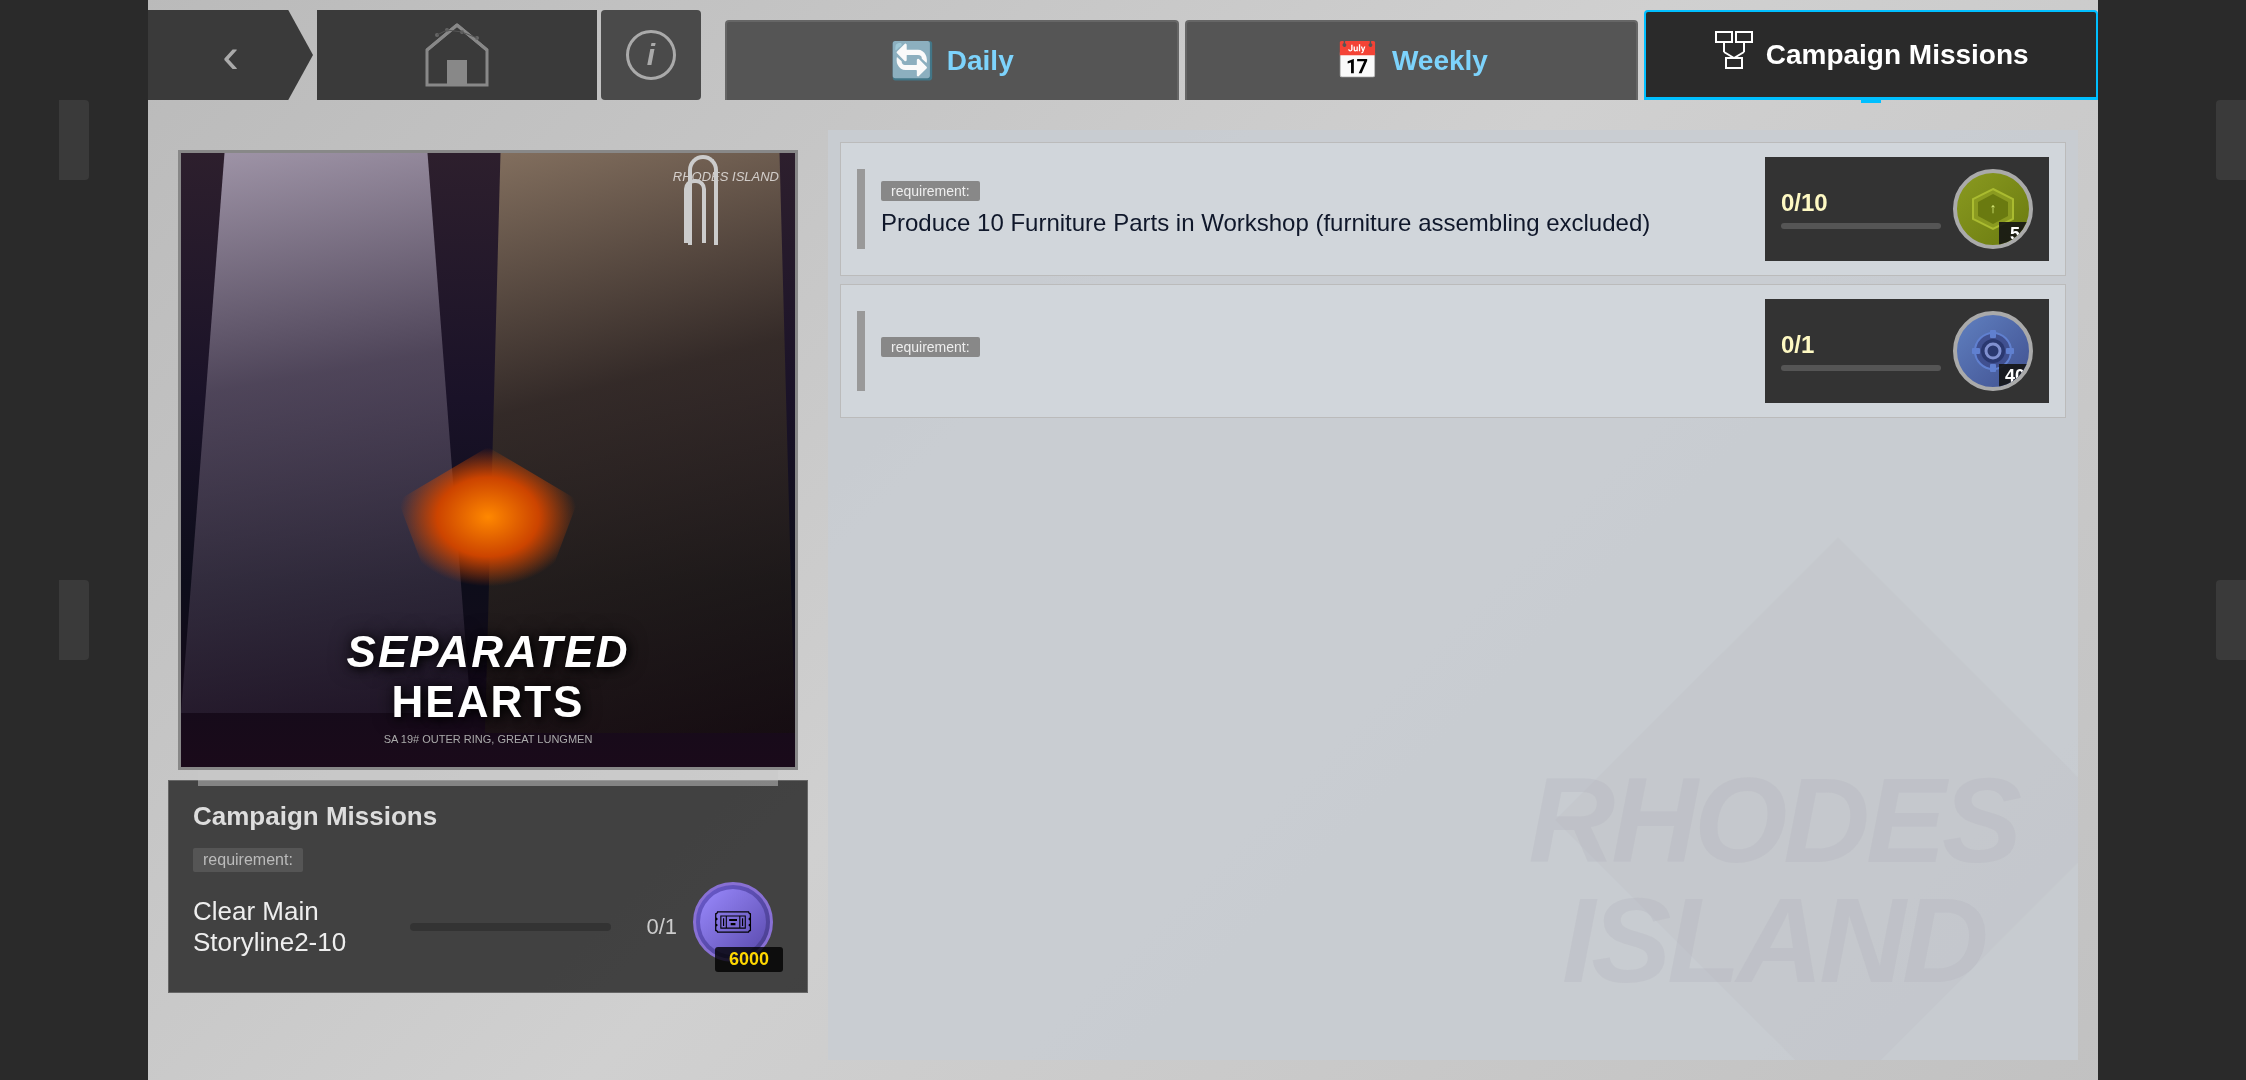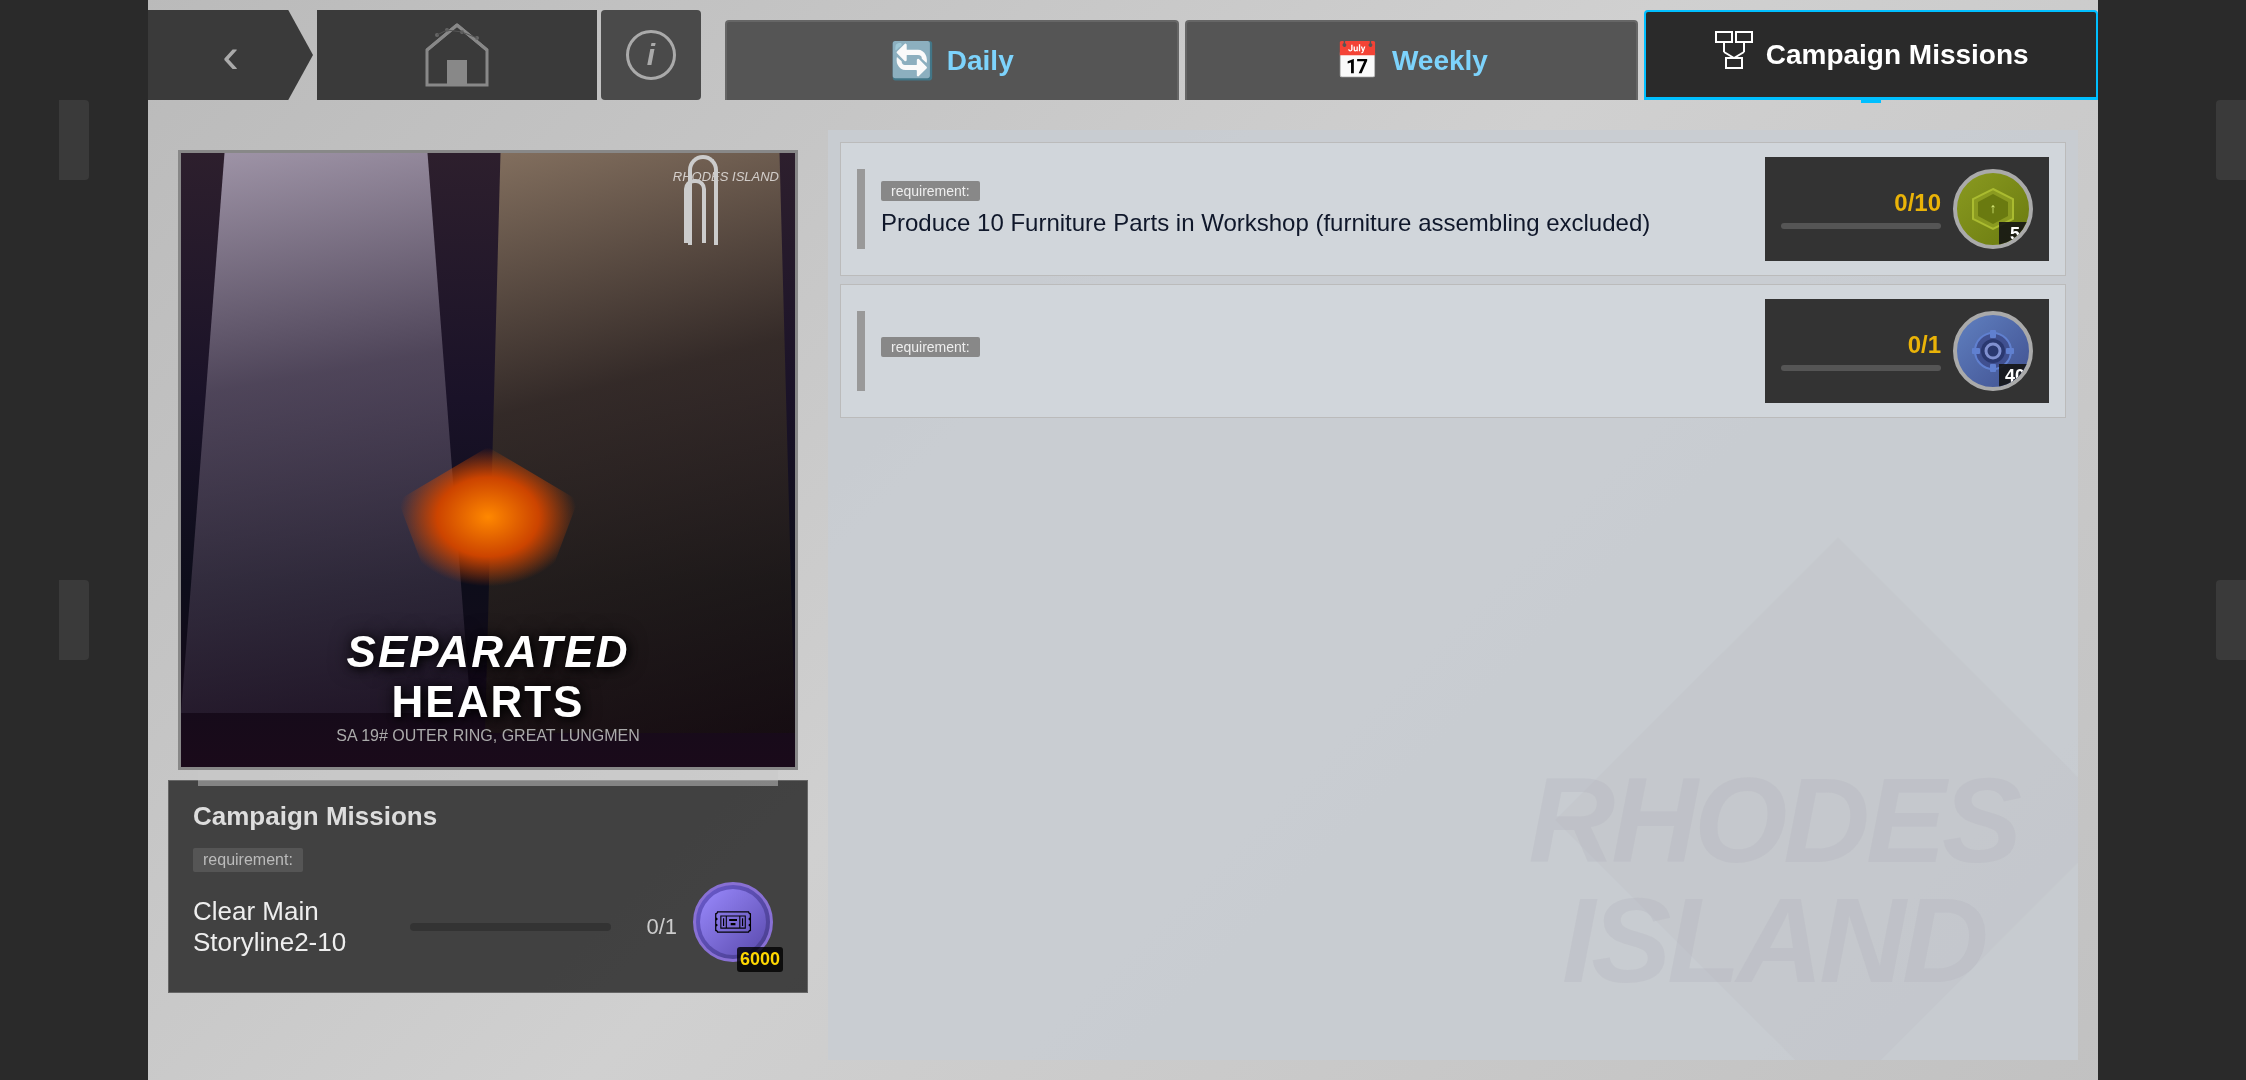--- a/index.html
+++ b/index.html
@@ -340,21 +340,21 @@
       z-index: 1;
     }
     .reward-count {
       position: absolute;
       bottom: 0;
       right: 0;
       background: rgba(0,0,0,0.8);
       color: #ffd700;
       font-size: 18px;
       font-weight: bold;
-      padding: 2px 3px;
+      padding: 2px 14px;
       border-radius: 3px;
       margin-top: 20px;
     }
 
     
     .right-panel {
       flex: 1;
       display: flex;
       flex-direction: column;
     }
@@ -443,25 +443,24 @@
       padding: 12px 16px;
       display: flex;
       align-items: center;
       gap: 12px;
       min-width: 280px;
     }
     .mission-progress-area {
       flex: 1;
     }
     .mission-card-count {
-      color: #eab308;
+      color: #fef9c3;
       font-size: 24px;
       font-weight: bold;
       margin-bottom: 6px;
-      text-align: right;
     }
     .mission-card-bar {
       height: 6px;
       background: #555;
       border-radius: 3px;
       width: 160px;
     }
     .mission-reward-circle {
       width: 80px;
       height: 80px;
@@ -595,21 +594,21 @@
       <div class="campaign-art">
         <div class="art-bg"></div>
 
         <div style="position:absolute;left:0;top:0;width:290px;height:560px;background:linear-gradient(170deg, rgba(180,170,190,0.85) 0%, rgba(100,90,110,0.7) 40%, rgba(40,30,50,0.5) 100%);clip-path:polygon(15% 0%,85% 0%,100% 100%,0% 100%);"></div>
 
         <div style="position:absolute;right:0;top:0;width:310px;height:580px;background:linear-gradient(165deg, rgba(140,120,100,0.9) 0%, rgba(60,50,40,0.75) 40%, rgba(20,15,10,0.5) 100%);clip-path:polygon(5% 0%,95% 0%,100% 100%,0% 100%);"></div>
 
         <div class="art-emblem"></div>
         <div style="position:absolute;bottom:90px;left:50%;transform:translateX(-50%);color:#fff;font-size:44px;font-weight:900;text-shadow:2px 2px 8px #000,0 0 20px rgba(0,0,0,0.8);white-space:nowrap;font-style:italic;letter-spacing:2px;">SEPARATED</div>
         <div style="position:absolute;bottom:40px;left:50%;transform:translateX(-50%);text-align:right;color:#fff;font-size:44px;font-weight:900;text-shadow:2px 2px 8px #000,0 0 20px rgba(0,0,0,0.8);white-space:nowrap;letter-spacing:2px;">HEARTS</div>
-        <div style="position:absolute;bottom:22px;left:50%;transform:translateX(-50%);text-align:right;color:#aaa;font-size:16px;white-space:nowrap;">SA 19# OUTER RING, GREAT LUNGMEN</div>
+        <div style="position:absolute;bottom:22px;left:50%;transform:translateX(-50%);text-align:right;color:#aaa;font-size:11px;white-space:nowrap;">SA 19# OUTER RING, GREAT LUNGMEN</div>
         <div style="position:absolute;top:16px;right:16px;color:rgba(255,255,255,0.7);font-size:13px;font-style:italic;">RHODES ISLAND</div>
       </div>
       <div class="tape-bottom"></div>
     </div>
 
     <div class="campaign-mission-box">
       <div class="campaign-mission-title">Campaign Missions</div>
       <div class="mission-req-badge">requirement:</div>
       <div class="mission-row">
         <div class="mission-desc">Clear Main Storyline2-10</div>

